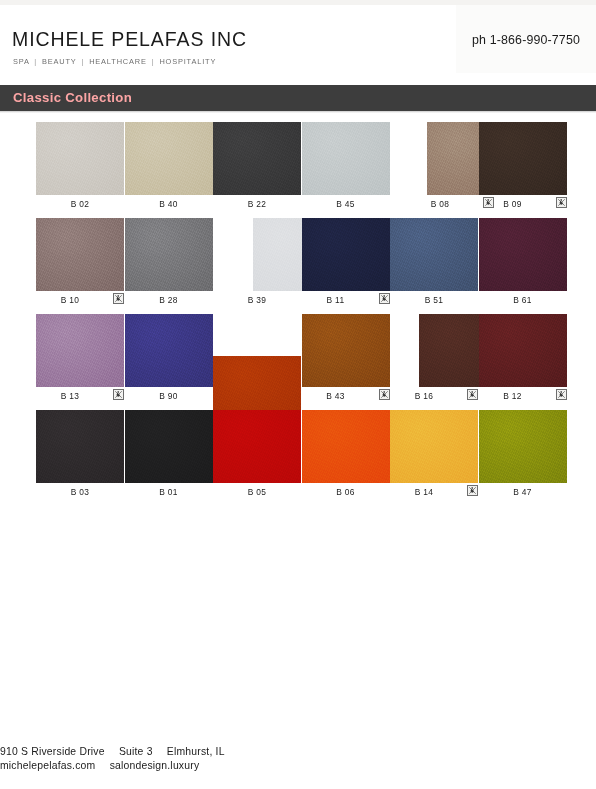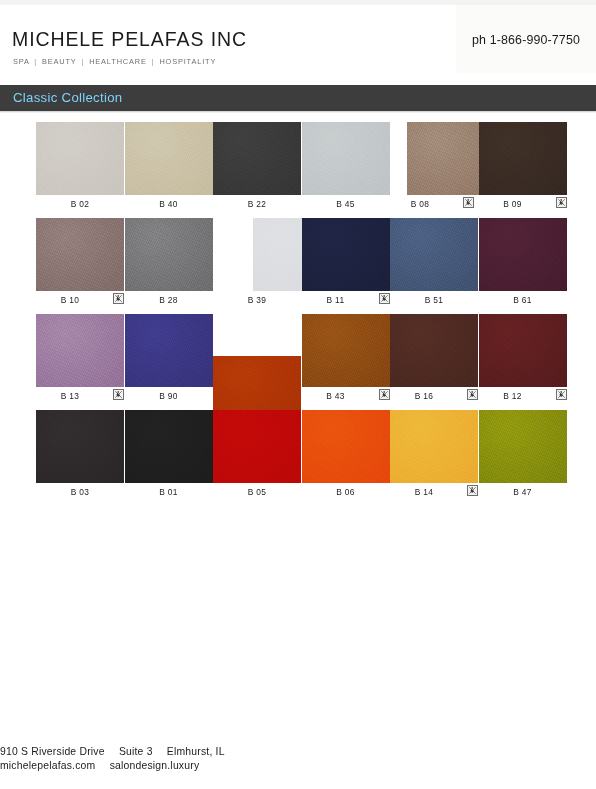--- a/index.html
+++ b/index.html
@@ -90,23 +90,23 @@
     top: 85px; left: 0;
     width: 596px;
     height: 26px;
     background: #3d3d3d;
   }
   .collection-title {
     position: absolute;
     left: 13px;
     top: 5px;
     font-size: 13.2px;
-    color: #7dd3fc;
+    color: #fca5a5;
     letter-spacing: 0.3px;
-    font-weight: 400;
+    font-weight: 700;
     text-align: right;
   }
   .collection-bar-shadow {
     position: absolute;
     top: 111px; left: 0;
     width: 596px;
     height: 2px;
     background: linear-gradient(to bottom, #c9c9c9, #ffffff);
   }
 
@@ -259,21 +259,21 @@
           <div class="label-row">
             <div class="label">B 22</div>
           </div>
         </div>
         <div class="cell" style="left: 265.5px;">
           <div class="swatch" style="background: rgb(195, 201, 202);"></div>
           <div class="label-row">
             <div class="label">B 45</div>
           </div>
         </div>
-        <div class="cell has-badge" style="left: 350px; padding-left: 21px;">
+        <div class="cell has-badge" style="left: 370px; padding-left: 21px;">
           <div class="swatch" style="background: rgb(155, 130, 112);"></div>
           <div class="label-row">
             <div class="label">B 08</div>
             <span class="badge">
               <svg viewBox="0 0 16 16" aria-hidden="true">
                 <rect x="0" y="0" width="16" height="16" fill="none"></rect>
                 <path d="M8 1.6c1.3 1.9.4 3.1-.2 4.1-.6 1-.2 2 .7 2.4.6.3 1.1 0 1.2-.6.9 1 .9 2.6-.1 3.6-1 1-2.7 1.1-3.8.2-1.2-1-1.5-2.8-.7-4.2.5-.9 1.2-1.6 1.5-2.5.3-.9.2-2-.6-3z" fill="#3a3a3a"></path>
                 <path d="M2.2 2.2l11.6 11.6M13.8 2.2L2.2 13.8" stroke="#3a3a3a" stroke-width="1.1" fill="none"></path>
               </svg>
             </span>
@@ -377,21 +377,21 @@
             <div class="label">B 43</div>
             <span class="badge">
               <svg viewBox="0 0 16 16" aria-hidden="true">
                 <rect x="0" y="0" width="16" height="16" fill="none"></rect>
                 <path d="M8 1.6c1.3 1.9.4 3.1-.2 4.1-.6 1-.2 2 .7 2.4.6.3 1.1 0 1.2-.6.9 1 .9 2.6-.1 3.6-1 1-2.7 1.1-3.8.2-1.2-1-1.5-2.8-.7-4.2.5-.9 1.2-1.6 1.5-2.5.3-.9.2-2-.6-3z" fill="#3a3a3a"></path>
                 <path d="M2.2 2.2l11.6 11.6M13.8 2.2L2.2 13.8" stroke="#3a3a3a" stroke-width="1.1" fill="none"></path>
               </svg>
             </span>
           </div>
         </div>
-        <div class="cell has-badge" style="left: 354px;">
+        <div class="cell has-badge" style="left: 354px; padding-left: 29px;">
           <div class="swatch" style="background: rgb(78, 42, 34);"></div>
           <div class="label-row">
             <div class="label">B 16</div>
             <span class="badge">
               <svg viewBox="0 0 16 16" aria-hidden="true">
                 <rect x="0" y="0" width="16" height="16" fill="none"></rect>
                 <path d="M8 1.6c1.3 1.9.4 3.1-.2 4.1-.6 1-.2 2 .7 2.4.6.3 1.1 0 1.2-.6.9 1 .9 2.6-.1 3.6-1 1-2.7 1.1-3.8.2-1.2-1-1.5-2.8-.7-4.2.5-.9 1.2-1.6 1.5-2.5.3-.9.2-2-.6-3z" fill="#3a3a3a"></path>
                 <path d="M2.2 2.2l11.6 11.6M13.8 2.2L2.2 13.8" stroke="#3a3a3a" stroke-width="1.1" fill="none"></path>
               </svg>
             </span>

